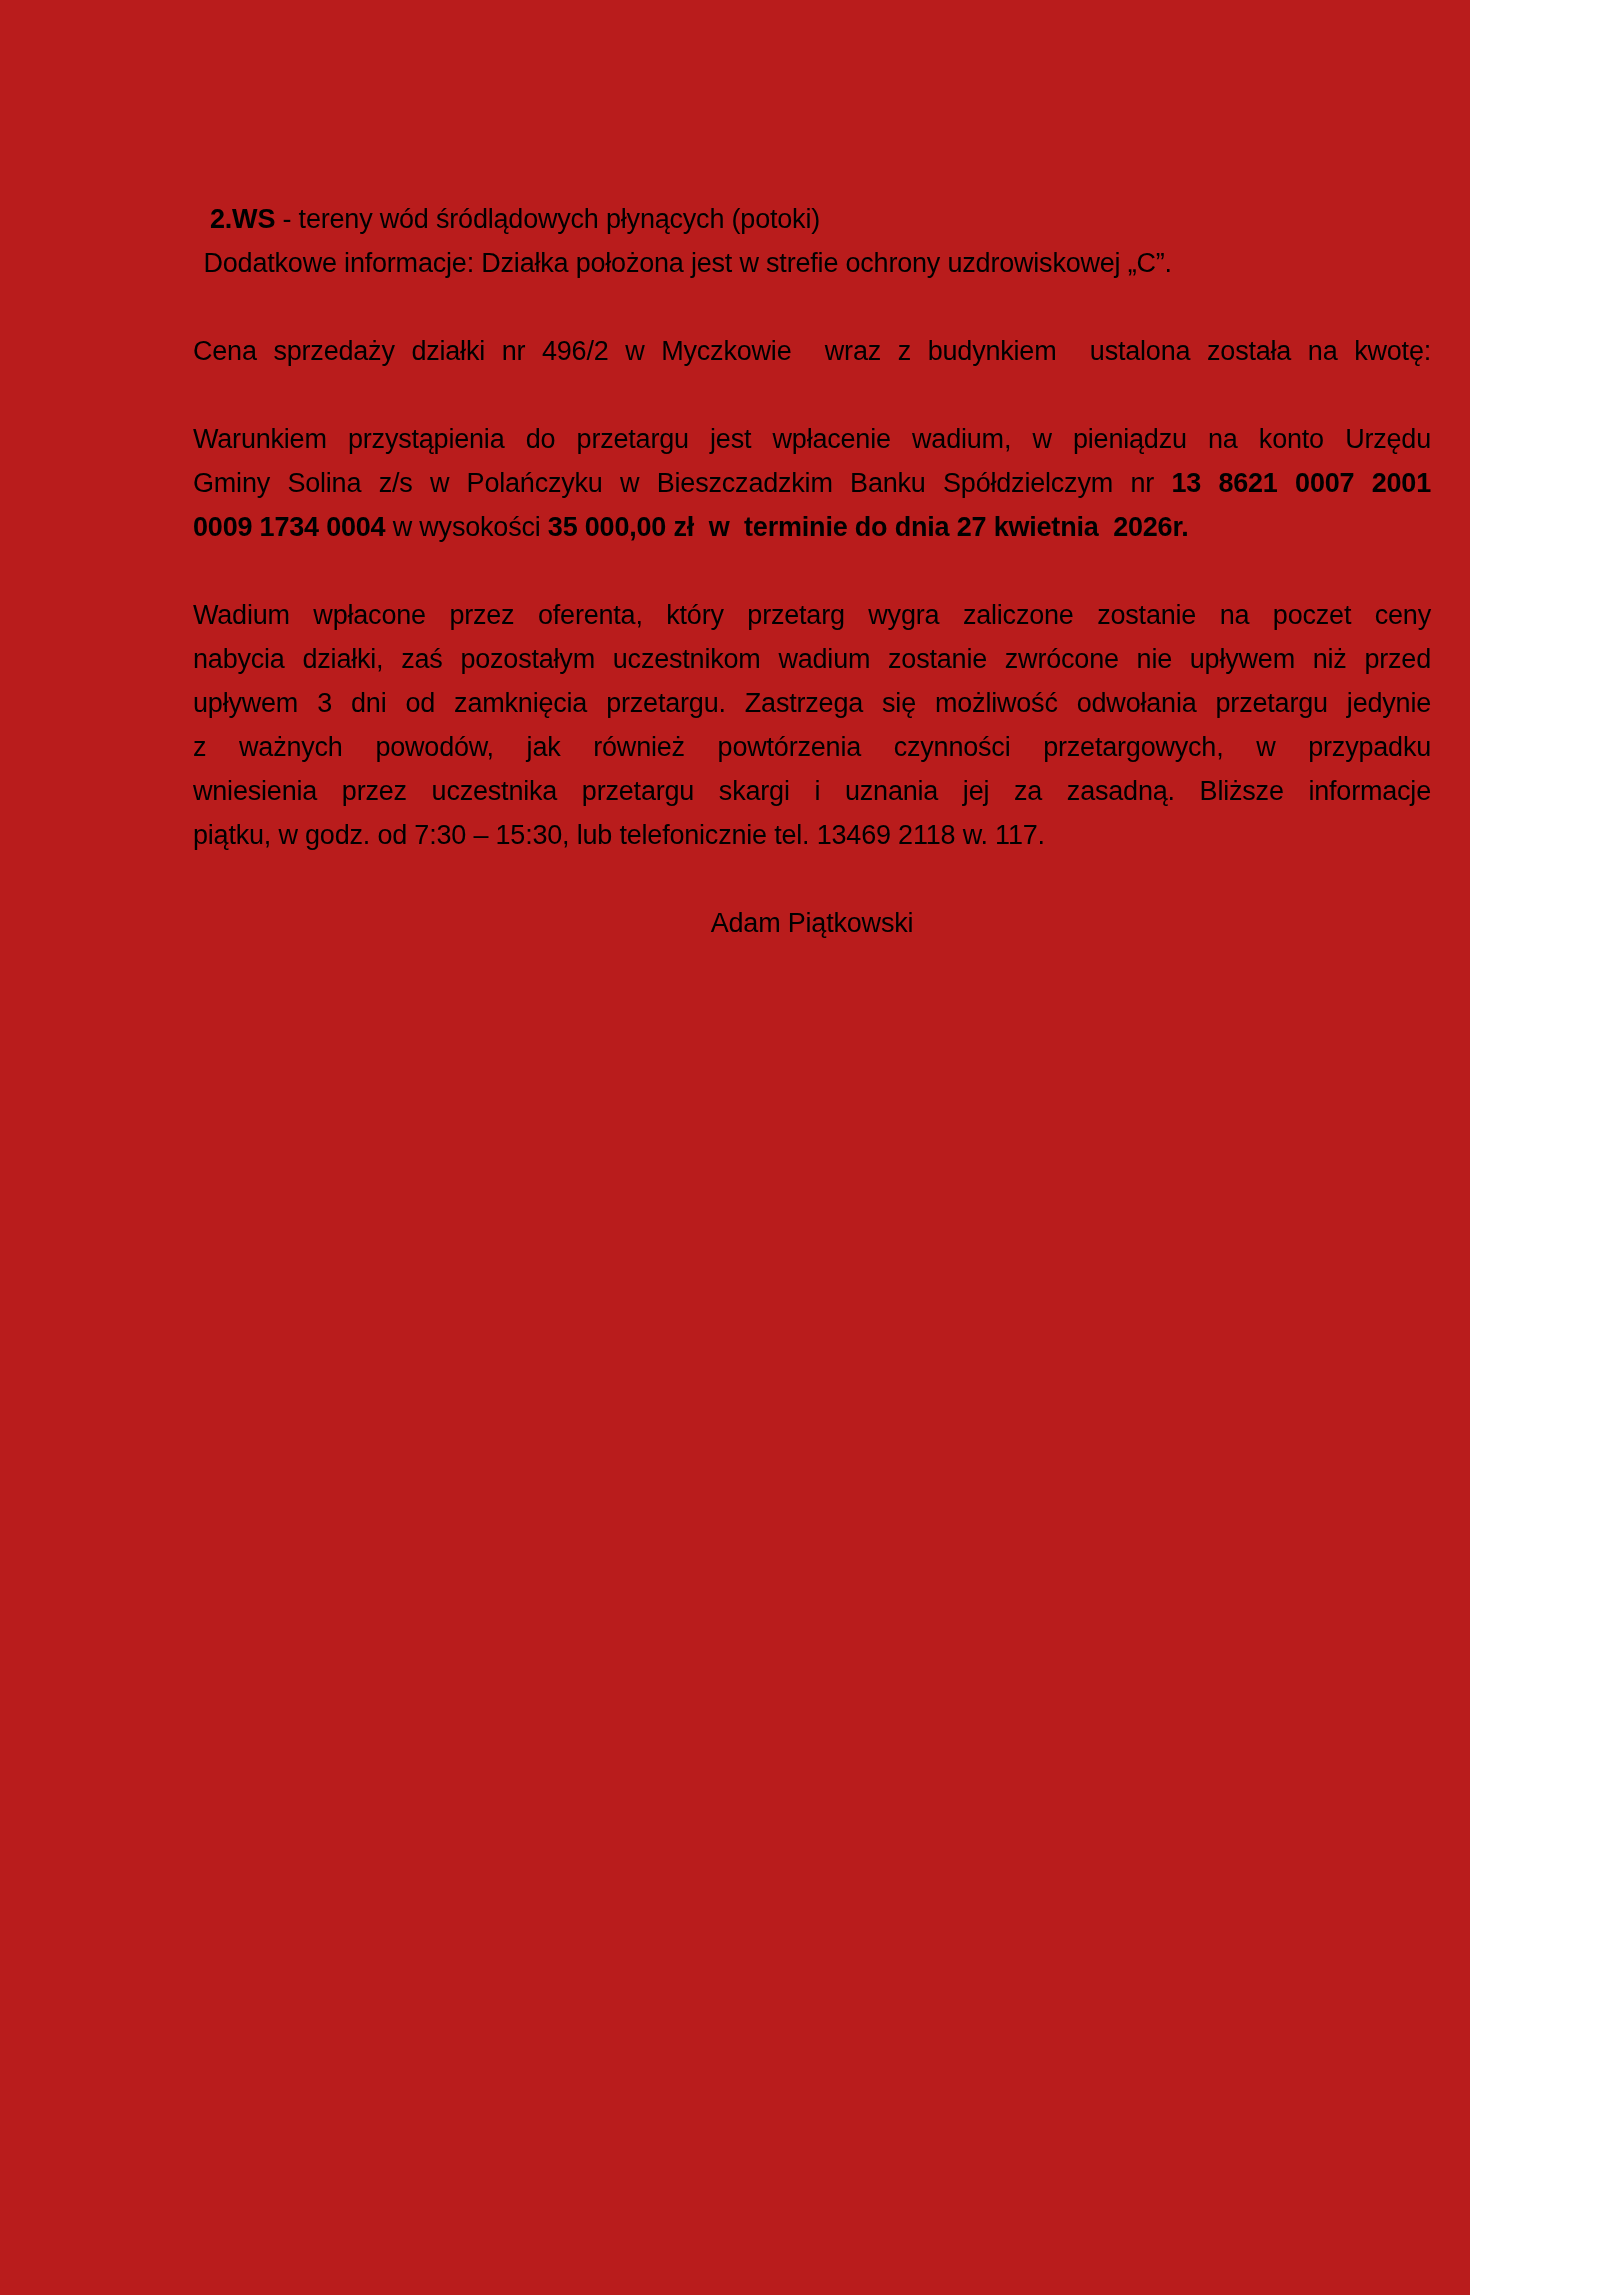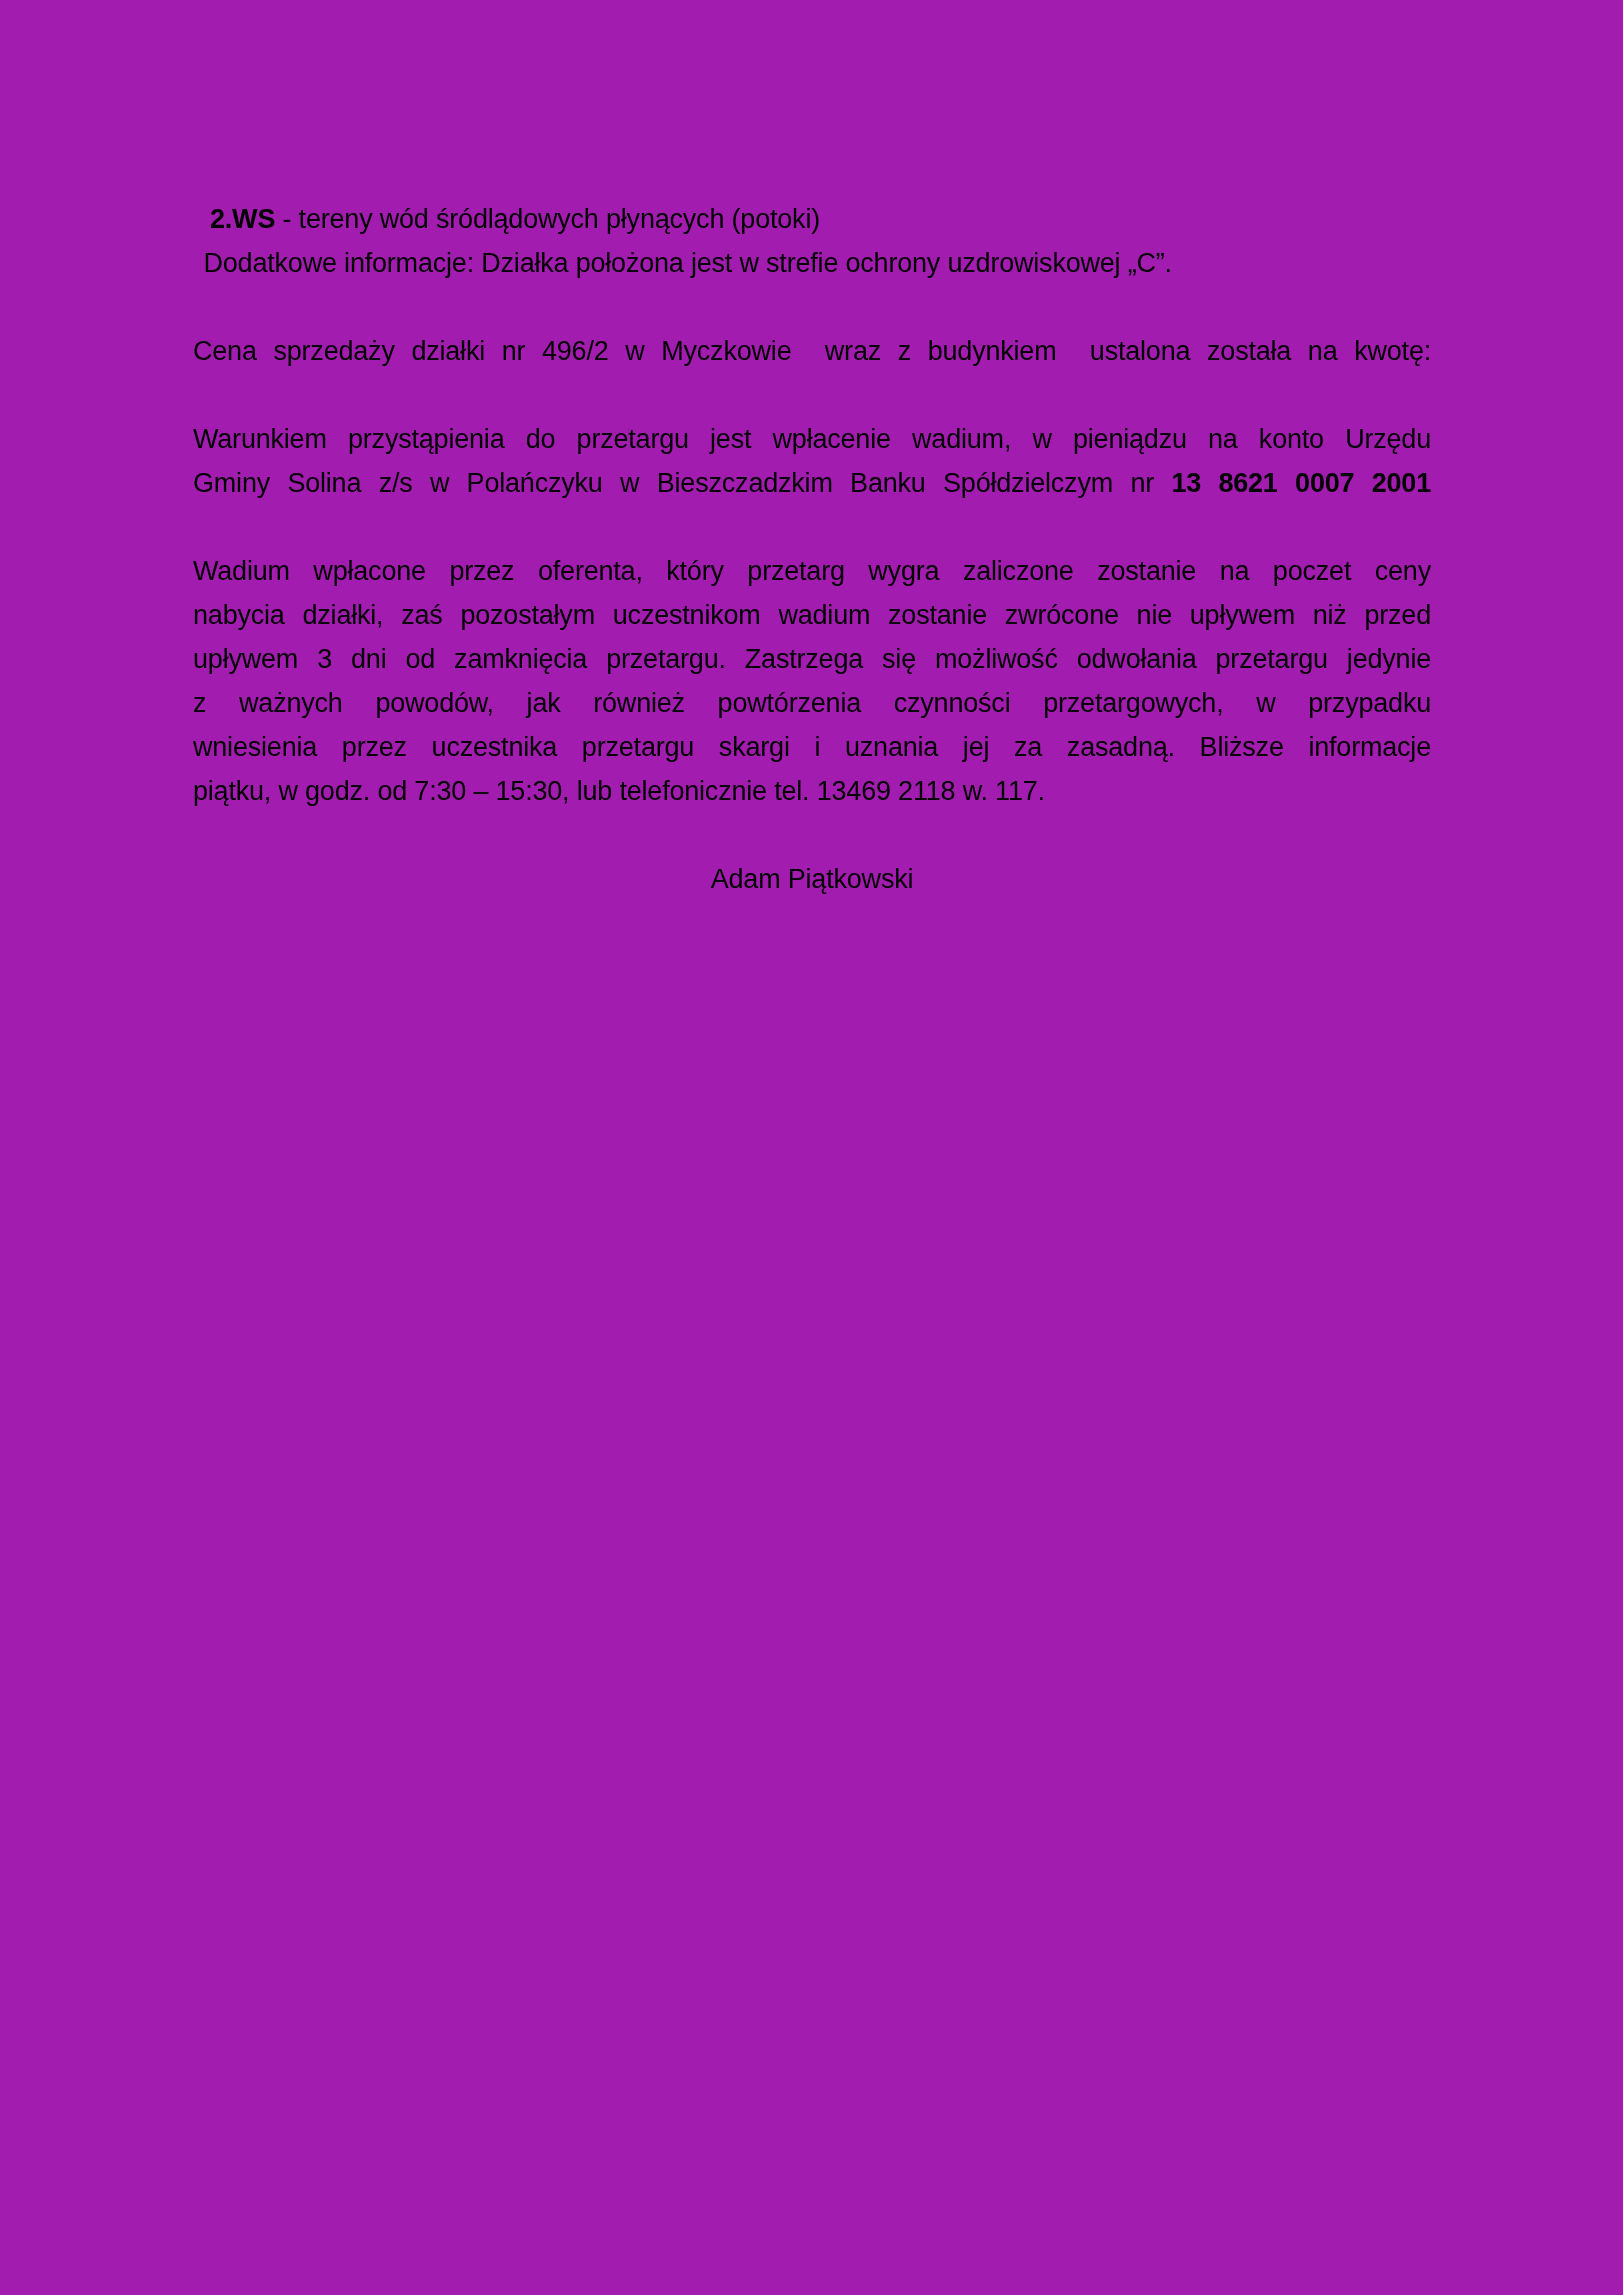--- a/index.html
+++ b/index.html
@@ -2,23 +2,23 @@
 <html lang="pl" style="font-size:10.5px"><head>
 <meta charset="utf-8">
 <style>
   html, body {
     margin: 0;
     padding: 0;
     background: #ffffff;
   }
   .page {
     position: relative;
-    width: 1623px;
+    width: 1470px;
     height: 2295px;
-    background: #a21caf;
+    background: #b91c1c;
     color: #000000;
     font-family: "Liberation Sans", sans-serif;
     overflow: hidden;
   }
   .doc {
     position: absolute;
     left: 193px;
     top: 197px;
     width: 1238px;
     font-size: 27px;
@@ -61,20 +61,21 @@
         </div>
         <div class="para space-after" style="padding-left: 10.5px;">
           <div class="line"><span>Dodatkowe informacje: Działka położona jest w strefie ochrony uzdrowiskowej „C”.</span></div>
         </div>
         <div class="para space-after">
           <div class="line just"><span>Cena sprzedaży działki nr 496/2 w Myczkowie  wraz z budynkiem  ustalona została na kwotę:</span></div>
         </div>
         <div class="para space-after">
           <div class="line just"><span>Warunkiem przystąpienia do przetargu jest wpłacenie wadium, w pieniądzu na konto Urzędu</span></div>
           <div class="line just"><span>Gminy Solina z/s w Polańczyku w Bieszczadzkim Banku Spółdzielczym nr </span><span class="b">13 8621 0007 2001</span></div>
+          <div class="line"><span class="b">0009 1734 0004</span><span> w wysokości </span><span class="b">35 000,00 zł  w  terminie do dnia 27 kwietnia  2026r.</span></div>
         </div>
         <div class="para space-after">
           <div class="line just"><span>Wadium wpłacone przez oferenta, który przetarg wygra zaliczone zostanie na poczet ceny</span></div>
           <div class="line just"><span>nabycia działki, zaś pozostałym uczestnikom wadium zostanie zwrócone nie upływem niż przed</span></div>
           <div class="line just"><span>upływem 3 dni od zamknięcia przetargu. Zastrzega się możliwość odwołania przetargu jedynie</span></div>
           <div class="line just"><span>z ważnych powodów, jak również powtórzenia czynności przetargowych, w przypadku</span></div>
           <div class="line just"><span>wniesienia przez uczestnika przetargu skargi i uznania jej za zasadną. Bliższe informacje</span></div>
           <div class="line"><span>piątku, w godz. od 7:30 – 15:30, lub telefonicznie tel. 13469 2118 w. 117.</span></div>
         </div>
       </div>

